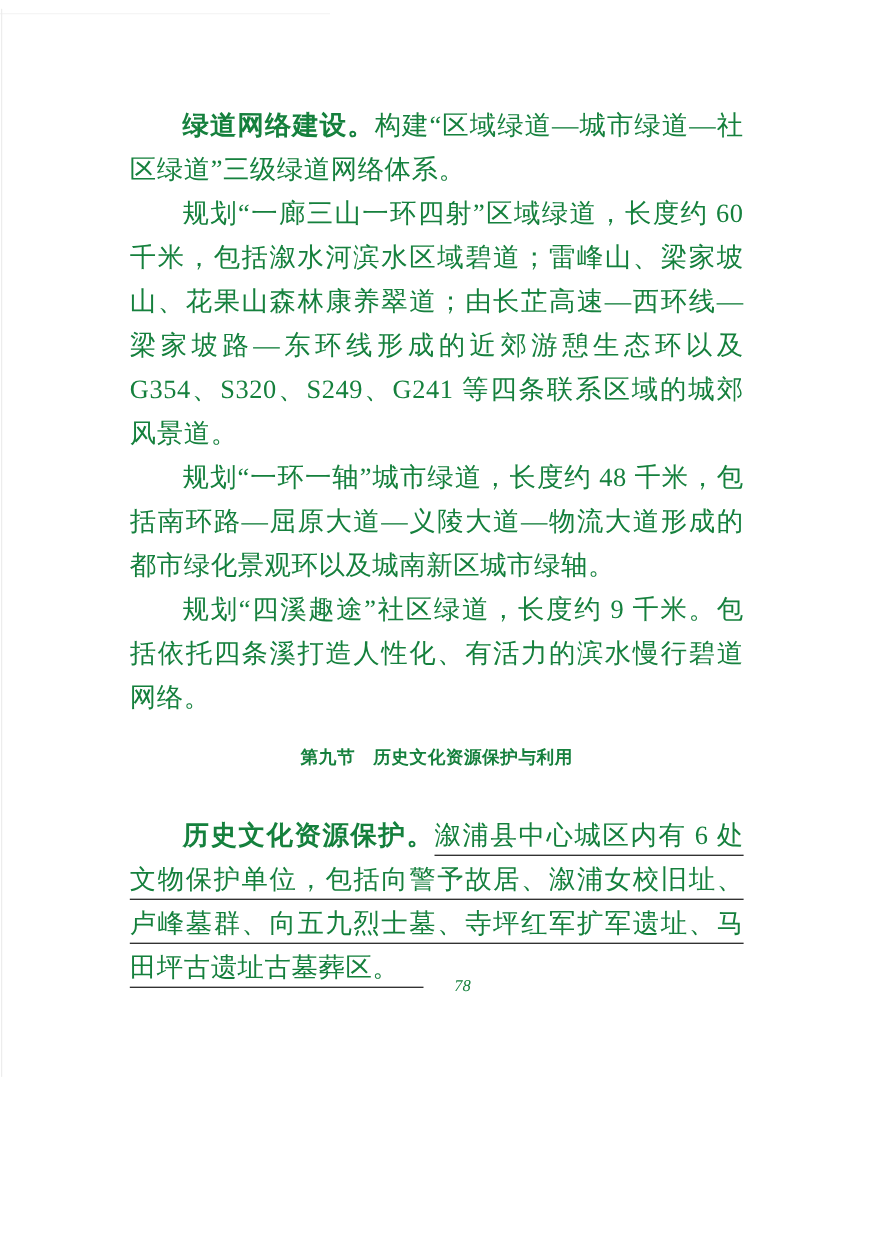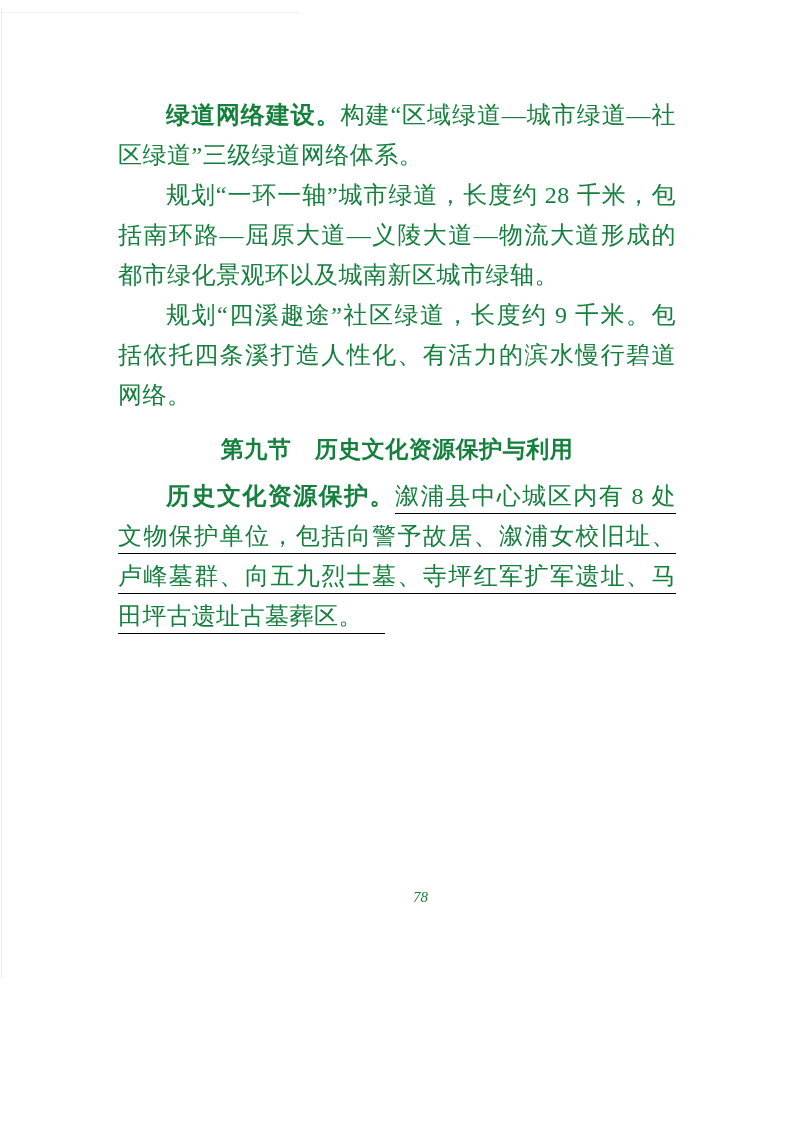--- a/index.html
+++ b/index.html
@@ -41,23 +41,23 @@
     font-size: 24px;
     line-height: 40px;
     text-align: justify;
     text-indent: 2em;
     letter-spacing: 0.5px;
   }
   .lead {
     font-weight: bold;
   }
   h2.section-heading {
-    margin: 13px 0 5px 0;
+    margin: 13px 0 29px 0;
     font-family: "Liberation Sans", "DejaVu Sans", sans-serif;
-    font-size: 23px;
+    font-size: 16px;
     font-weight: bold;
     line-height: 43px;
     text-align: center;
     text-indent: 0;
     letter-spacing: 0.5px;
   }
   .underlined {
     border-bottom: 1.5px solid #000000;
     padding-bottom: 4px;
     padding-right: 22px;
@@ -78,26 +78,27 @@
 <body>
 
 <div class="page">
   <div class="edge-top"></div>
   <div class="edge-left"></div>
 
   <div class="content">
 
     <p class="body-para"><span class="lead">绿道网络建设。</span><span>构建“区域绿道—城市绿道—社区绿道”三级绿道网络体系。</span></p>
 
+    <p class="body-para">规划“一廊三山一环四射”区域绿道，长度约 60 千米，包括溆水河滨水区域碧道；雷峰山、梁家坡山、花果山森林康养翠道；由长芷高速—西环线—梁家坡路—东环线形成的近郊游憩生态环以及 G354、S320、S249、G241 等四条联系区域的城郊风景道。</p>
 
-    <p class="body-para">规划“一环一轴”城市绿道，长度约 28 千米，包括南环路—屈原大道—义陵大道—物流大道形成的都市绿化景观环以及城南新区城市绿轴。</p>
+    <p class="body-para">规划“一环一轴”城市绿道，长度约 48 千米，包括南环路—屈原大道—义陵大道—物流大道形成的都市绿化景观环以及城南新区城市绿轴。</p>
 
     <p class="body-para">规划“四溪趣途”社区绿道，长度约 9 千米。包括依托四条溪打造人性化、有活力的滨水慢行碧道网络。</p>
 
 
     <h2 class="section-heading">第九节　历史文化资源保护与利用</h2>
 
-    <p class="body-para"><span class="lead">历史文化资源保护。</span><span class="underlined">溆浦县中心城区内有 8 处文物保护单位，包括向警予故居、溆浦女校旧址、卢峰墓群、向五九烈士墓、寺坪红军扩军遗址、马田坪古遗址古墓葬区。</span></p>
+    <p class="body-para"><span class="lead">历史文化资源保护。</span><span class="underlined">溆浦县中心城区内有 6 处文物保护单位，包括向警予故居、溆浦女校旧址、卢峰墓群、向五九烈士墓、寺坪红军扩军遗址、马田坪古遗址古墓葬区。</span></p>
 
   </div>
 
   <div class="page-number">78</div>
 </div>
 
 </body></html>

